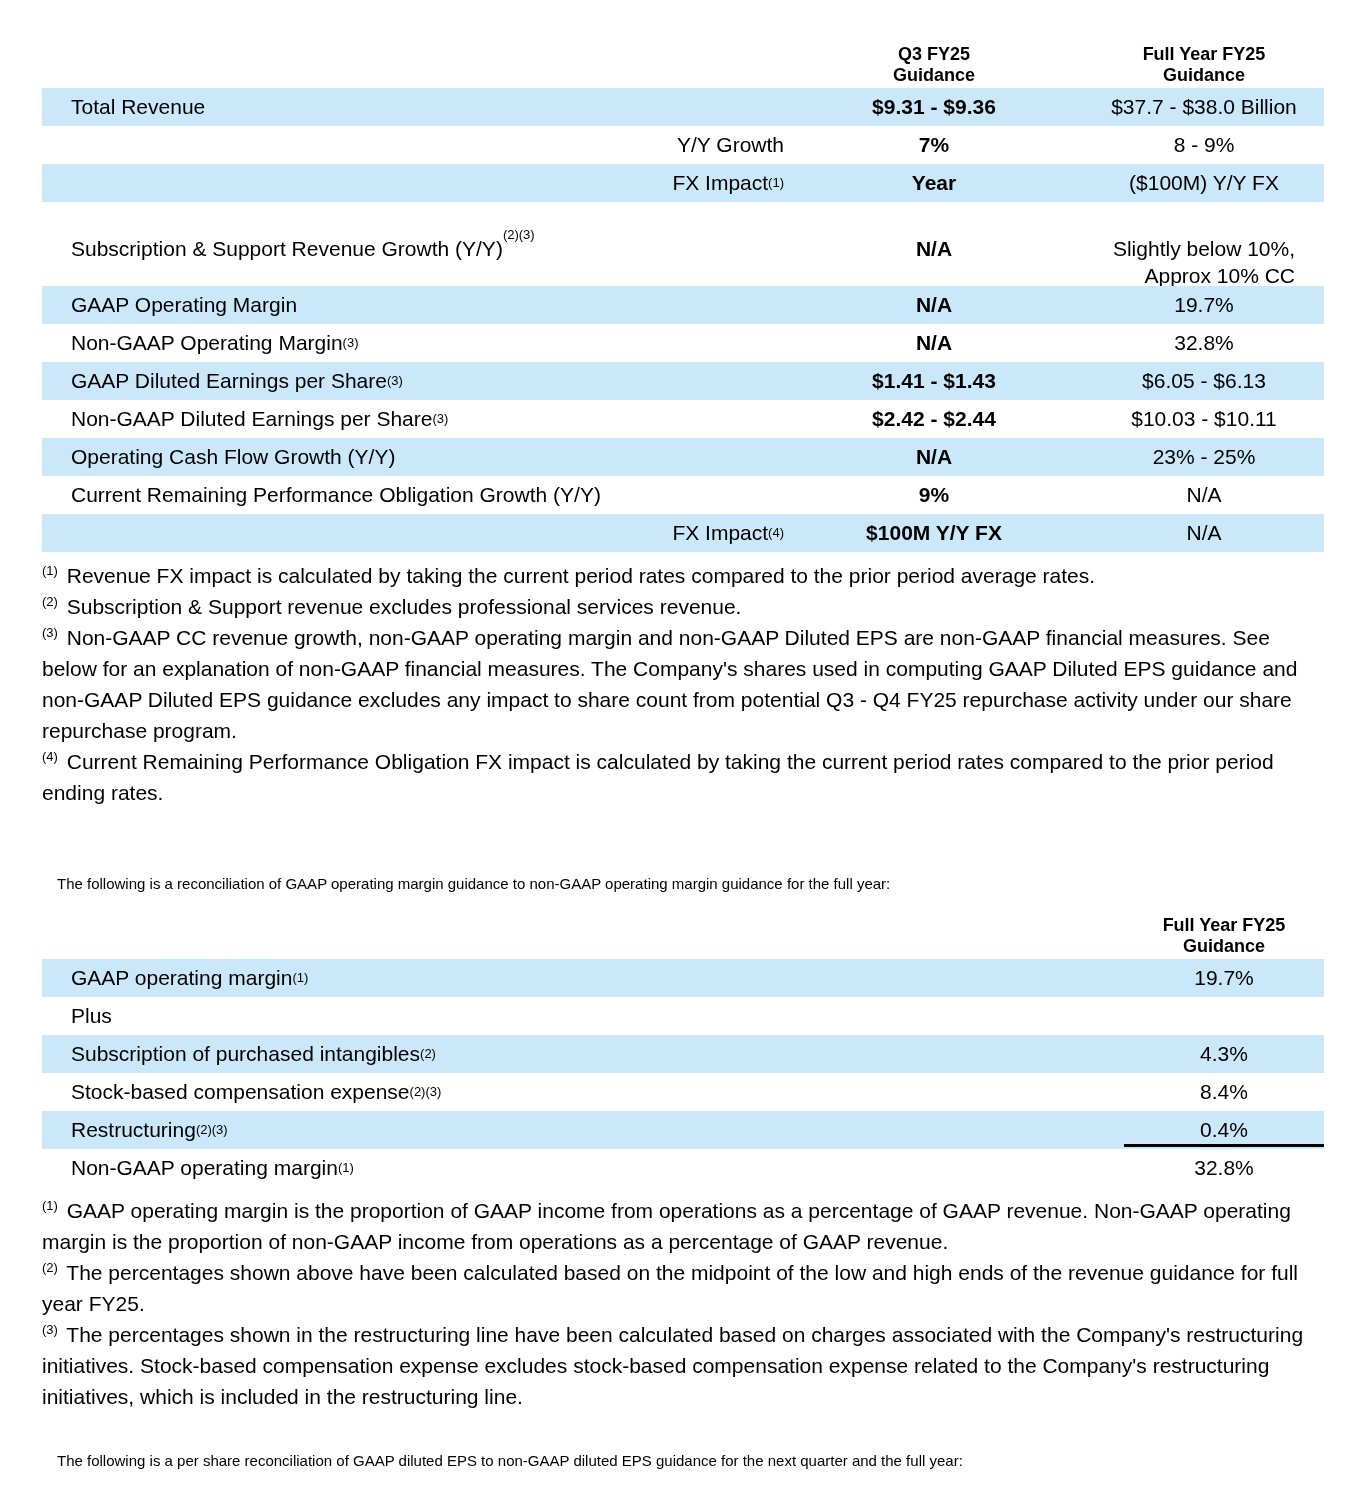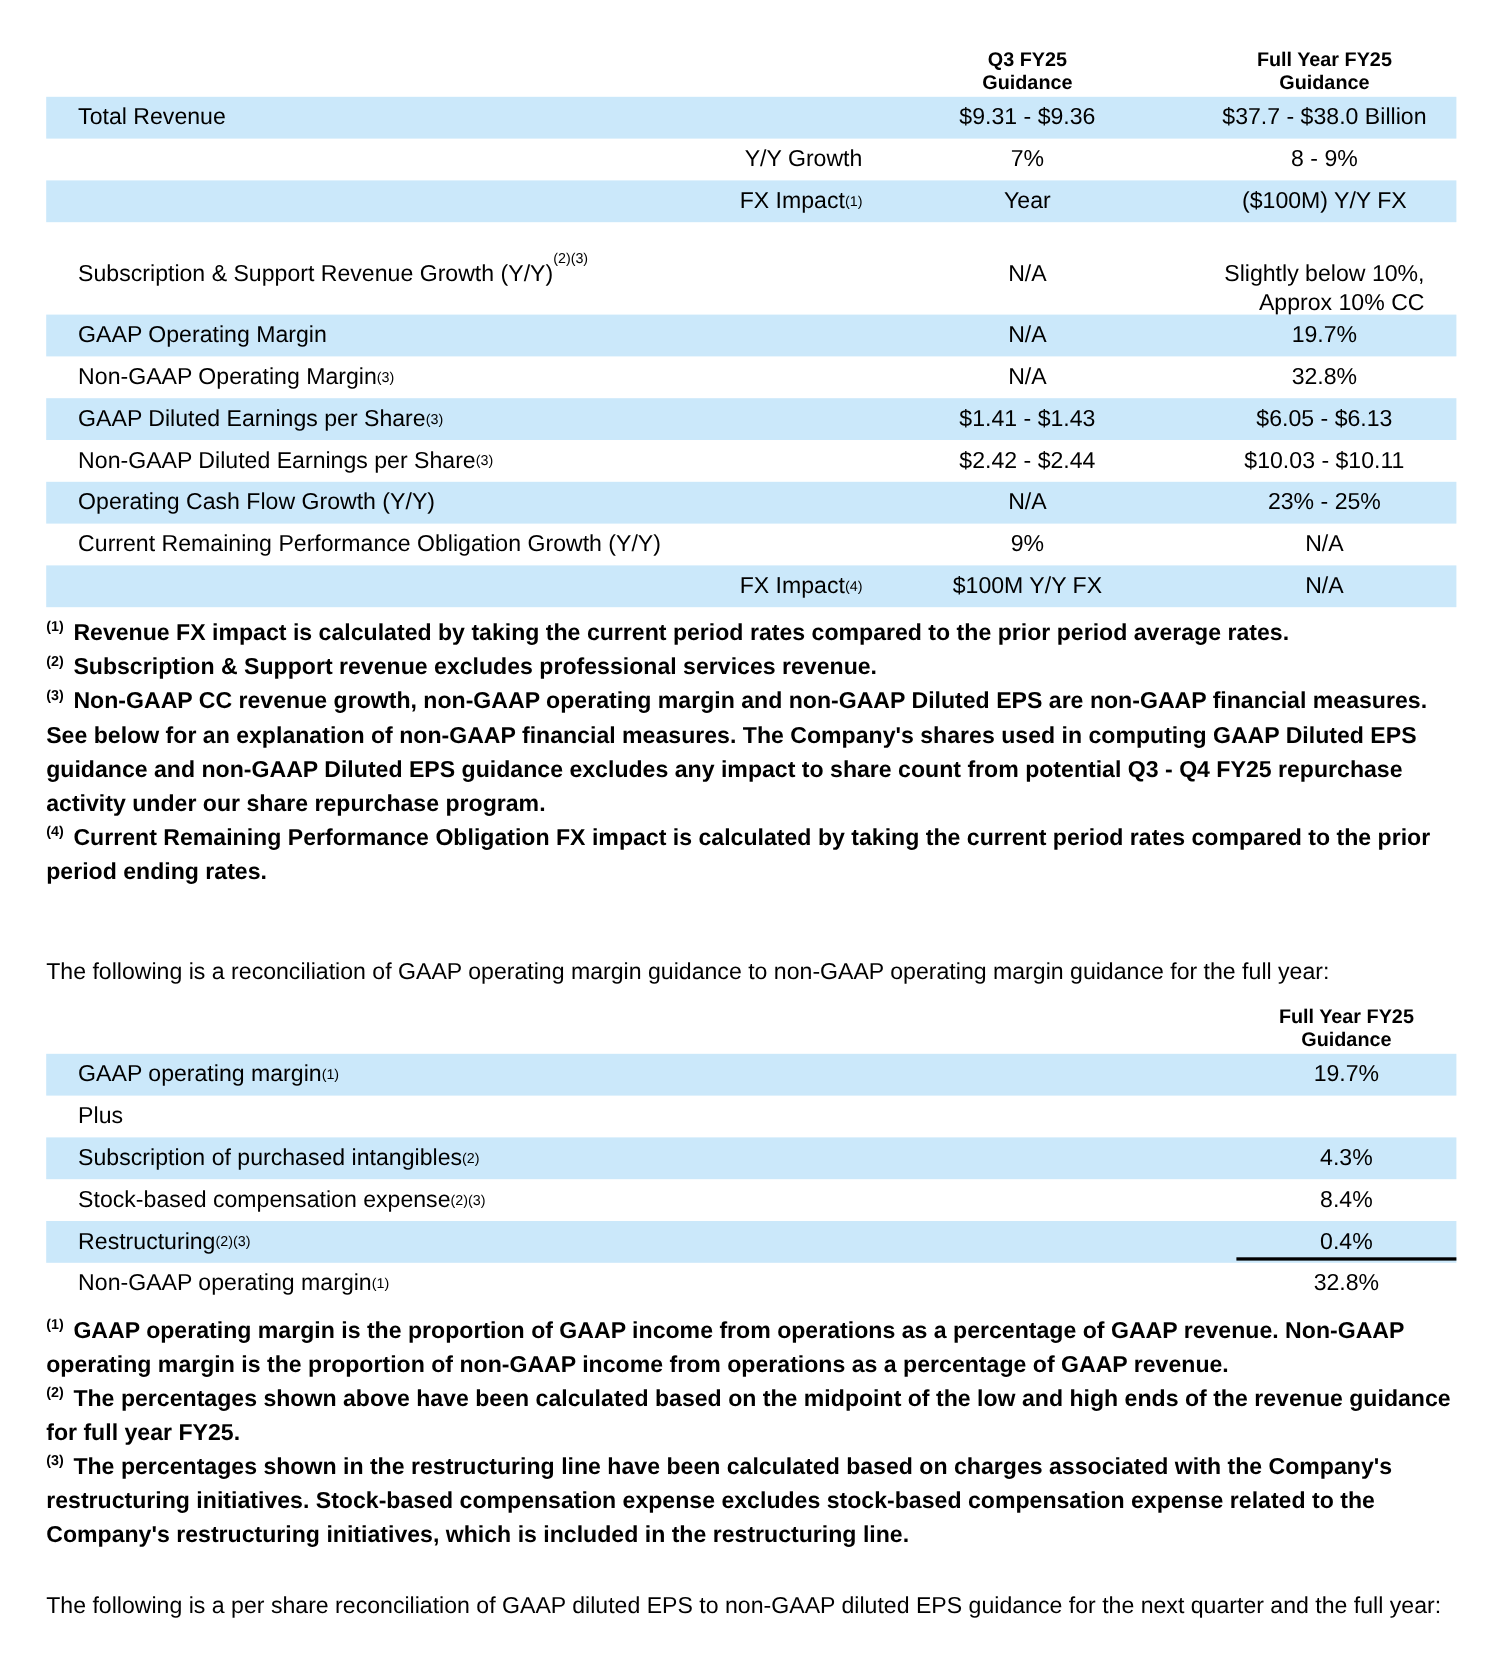--- a/index.html
+++ b/index.html
@@ -22,45 +22,45 @@
   .thead{display:flex;align-items:flex-end;}
   .hcell{
     font-weight:bold;font-size:18px;line-height:21px;
     text-align:center;white-space:pre-line;padding-bottom:2px;
   }
   .trow{display:flex;align-items:stretch;min-height:38px;}
   .trow.highlight{background:var(--hl);}
   .cell{display:flex;align-items:center;}
   .cell.label{flex:1;padding-left:29px;}
   .trow.indent .cell.label{padding-left:68px;justify-content:flex-end;}
-  .cell.q3{width:300px;justify-content:center;text-align:right;}
+  .cell.q3{width:300px;justify-content:center;text-align:right;font-weight:bold;}
   .cell.fy{width:240px;justify-content:center;text-align:right;white-space:pre-line;line-height:26px;}
   .cell.fy2{width:200px;justify-content:center;text-align:center;position:relative;}
   .hcell.q3{width:300px;}
   .hcell.fy{width:240px;}
   .hcell.fy2{width:200px;}
   .label-spacer{flex:1;}
 
   .trow.tall{height:58px;overflow:hidden;margin-top:26px;}
   .trow.tall .cell{align-items:flex-start;padding-top:7px;line-height:27px;}
 
   .cell.sum-line::after{
     content:"";position:absolute;left:0;right:0;bottom:2px;
     border-bottom:3px solid var(--rule);
   }
 
   sup.fnref{font-size:13px;line-height:0;vertical-align:super;letter-spacing:0;}
 
   
   .footnotes{margin-top:8px;width:1286px;}
-  .fn{margin:0;font-size:21px;line-height:31px;font-weight:bold;}
+  .fn{margin:0;font-size:21px;line-height:31px;}
   .fn sup.fnref{margin-right:3px;}
 
   
-  .para{margin:0;width:1286px;font-size:21px;line-height:32px;}
+  .para{margin:15px;width:1286px;font-size:15px;line-height:32px;}
   .para.mid{margin-top:60px;}
   .para.bottom{margin-top:32px;line-height:34px;}
   .t2head{margin-top:14px;}
 </style>
 </head>
 <body>
 
 <div class="page">
 
   <section>

